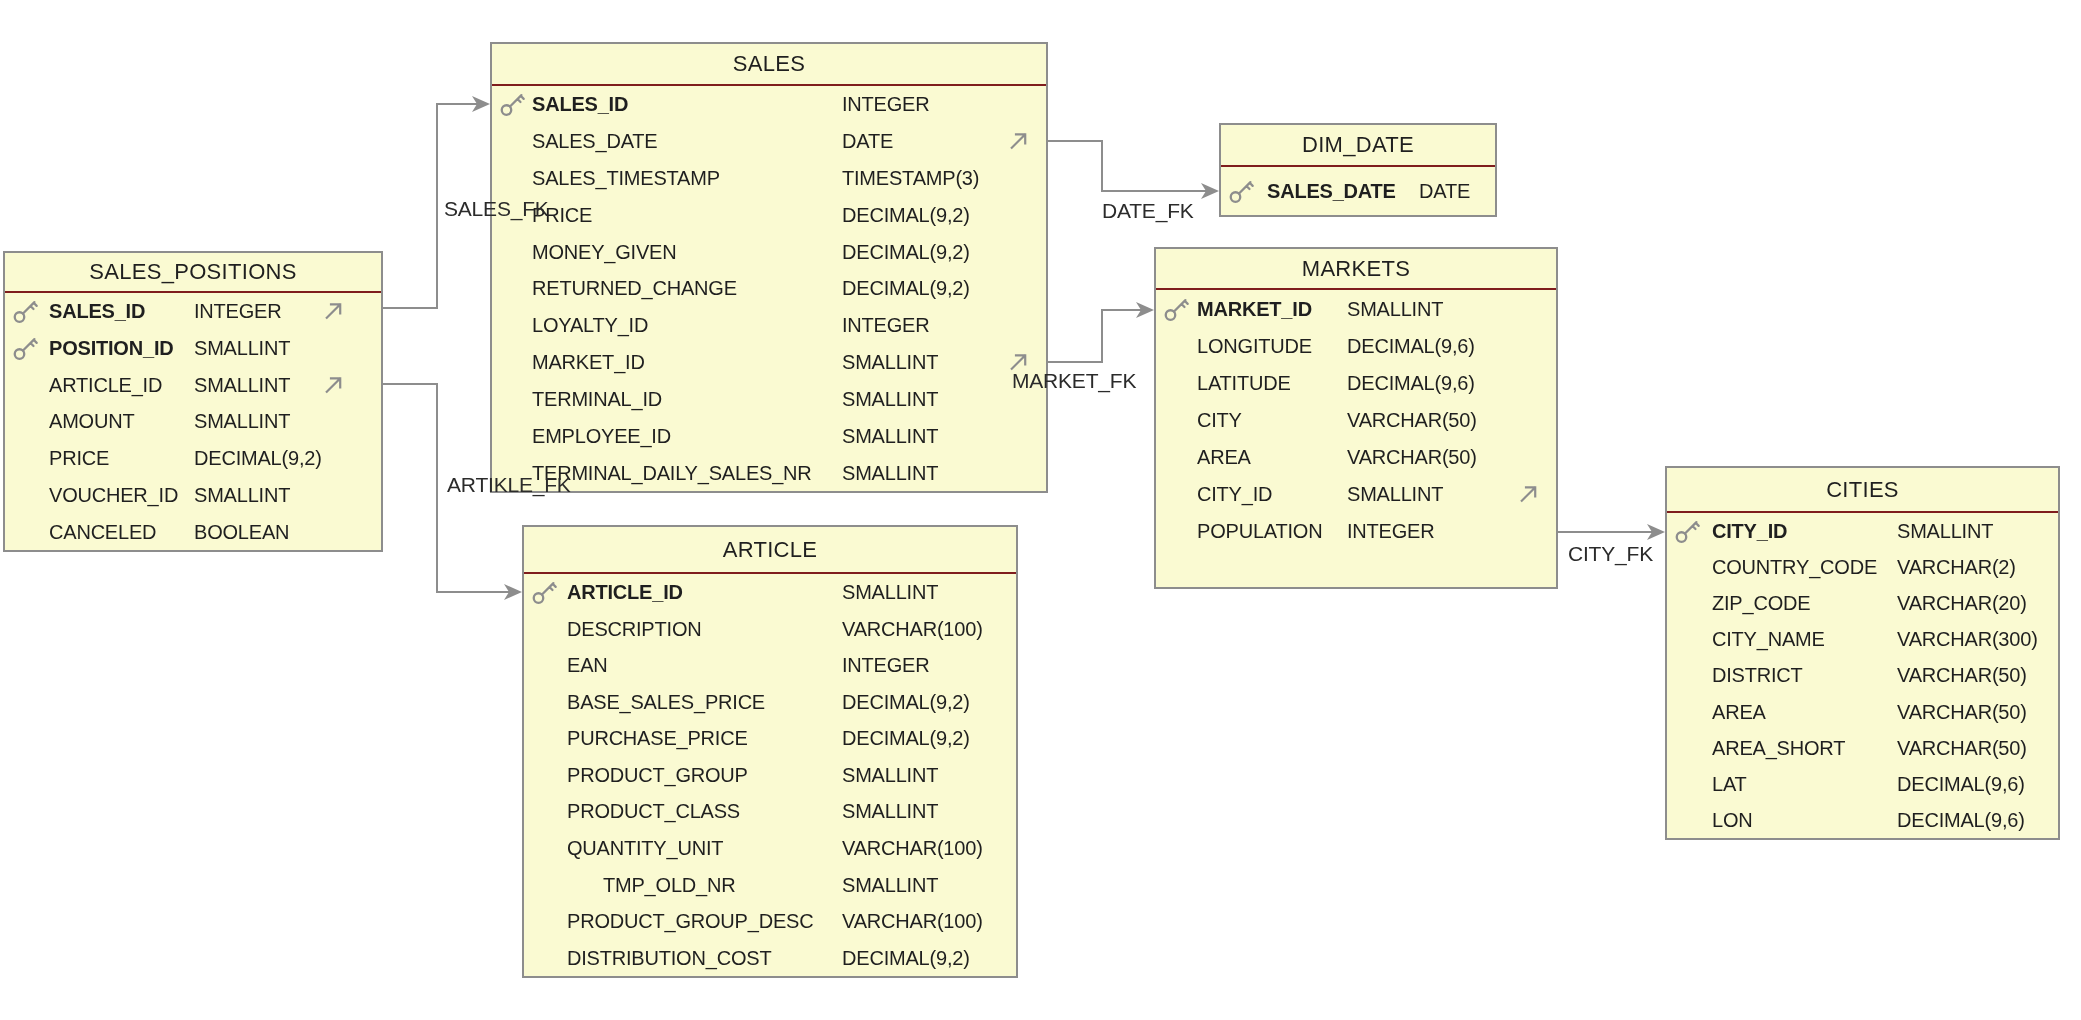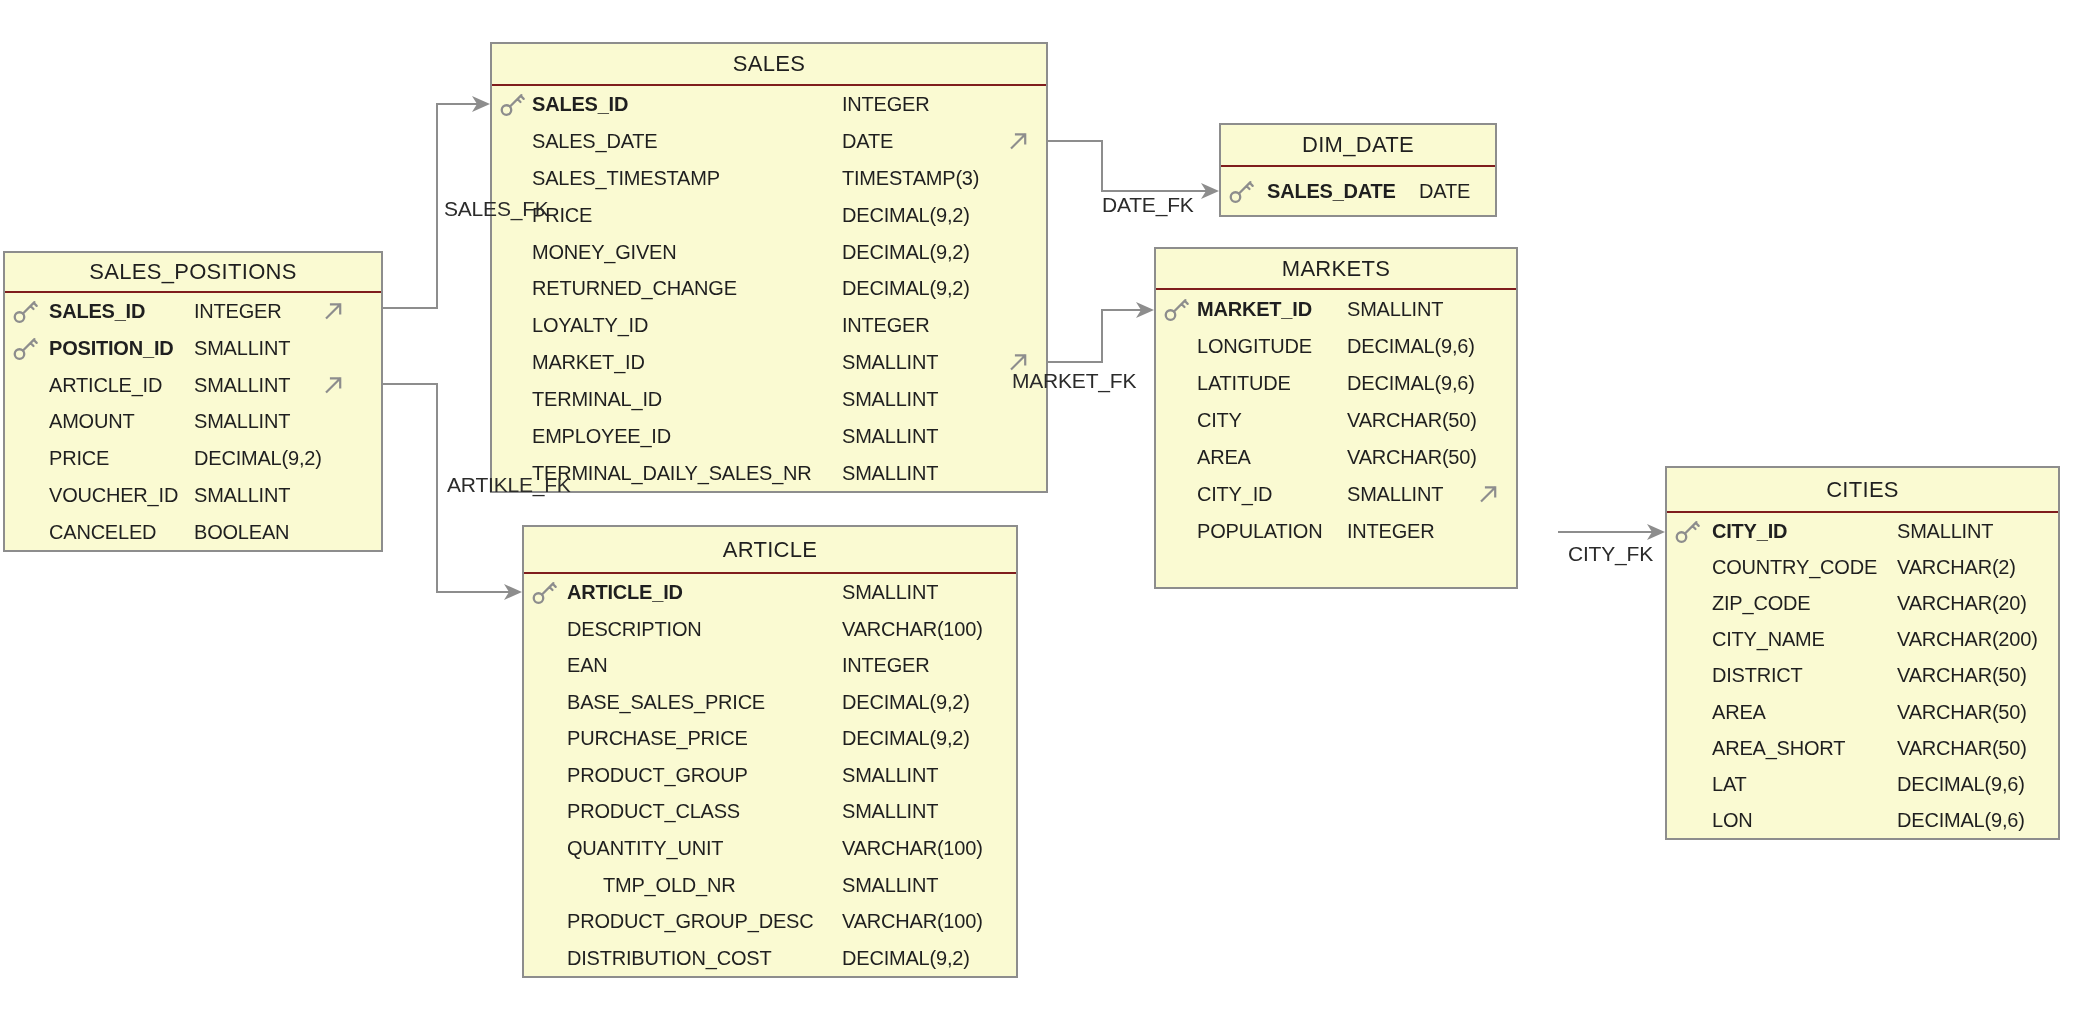--- a/index.html
+++ b/index.html
@@ -185,21 +185,21 @@
               <svg viewBox="0 0 28 28" fill="none">
                 <circle cx="8.2" cy="19.8" r="4.6" stroke="#8D8D8D" stroke-width="2.2"></circle>
                 <path d="M11.6 16.4 L22.6 5.4 M18.8 9.2 l2.9 2.9 M21.9 6.1 l2.9 2.9" stroke="#8D8D8D" stroke-width="2.2" stroke-linecap="round"></path>
               </svg>
             </span>
             <span class="fname" style="left: 46px;">SALES_DATE</span>
             <span class="ftype" style="left: 198px;">DATE</span>
           </div>
         </div>
       </div>
-      <div class="tbl" style="left: 1154px; top: 247px; width: 364px; height: 342px;">
+      <div class="tbl" style="left: 1154px; top: 247px; width: 404px; height: 342px;">
         <div class="tbl-header" style="height: 41px;">
           <div class="tbl-title">MARKETS</div>
         </div>
         <div class="rows">
           <div class="frow pk" style="height: 37.125px;">
             <span class="keyicon">
               <svg viewBox="0 0 28 28" fill="none">
                 <circle cx="8.2" cy="19.8" r="4.6" stroke="#8D8D8D" stroke-width="2.2"></circle>
                 <path d="M11.6 16.4 L22.6 5.4 M18.8 9.2 l2.9 2.9 M21.9 6.1 l2.9 2.9" stroke="#8D8D8D" stroke-width="2.2" stroke-linecap="round"></path>
               </svg>
@@ -313,21 +313,21 @@
           <div class="frow" style="height: 36.1111px;">
             <span class="fname" style="left: 45px;">COUNTRY_CODE</span>
             <span class="ftype" style="left: 230px;">VARCHAR(2)</span>
           </div>
           <div class="frow" style="height: 36.1111px;">
             <span class="fname" style="left: 45px;">ZIP_CODE</span>
             <span class="ftype" style="left: 230px;">VARCHAR(20)</span>
           </div>
           <div class="frow" style="height: 36.1111px;">
             <span class="fname" style="left: 45px;">CITY_NAME</span>
-            <span class="ftype" style="left: 230px;">VARCHAR(200)</span>
+            <span class="ftype" style="left: 230px;">VARCHAR(300)</span>
           </div>
           <div class="frow" style="height: 36.1111px;">
             <span class="fname" style="left: 45px;">DISTRICT</span>
             <span class="ftype" style="left: 230px;">VARCHAR(50)</span>
           </div>
           <div class="frow" style="height: 36.1111px;">
             <span class="fname" style="left: 45px;">AREA</span>
             <span class="ftype" style="left: 230px;">VARCHAR(50)</span>
           </div>
           <div class="frow" style="height: 36.1111px;">
@@ -341,17 +341,17 @@
           <div class="frow" style="height: 36.1111px;">
             <span class="fname" style="left: 45px;">LON</span>
             <span class="ftype" style="left: 230px;">DECIMAL(9,6)</span>
           </div>
         </div>
       </div>
     </div>
   <div id="labels">
       <span class="rel-label" style="left: 444px; top: 197px;">SALES_FK</span>
       <span class="rel-label" style="left: 447px; top: 473px;">ARTIKLE_FK</span>
-      <span class="rel-label" style="left: 1102px; top: 193px;">DATE_FK</span>
+      <span class="rel-label" style="left: 1102px; top: 199px;">DATE_FK</span>
       <span class="rel-label" style="left: 1012px; top: 369px;">MARKET_FK</span>
       <span class="rel-label" style="left: 1568px; top: 542px;">CITY_FK</span>
     </div>
 </div>
 
 </body></html>

